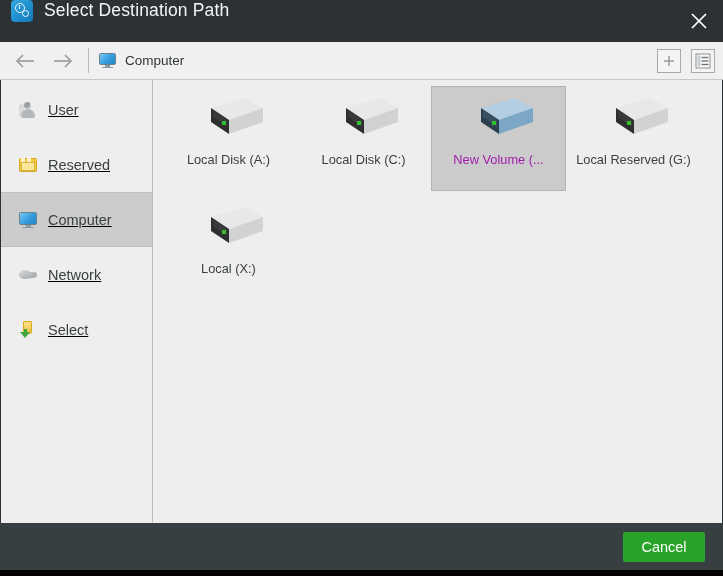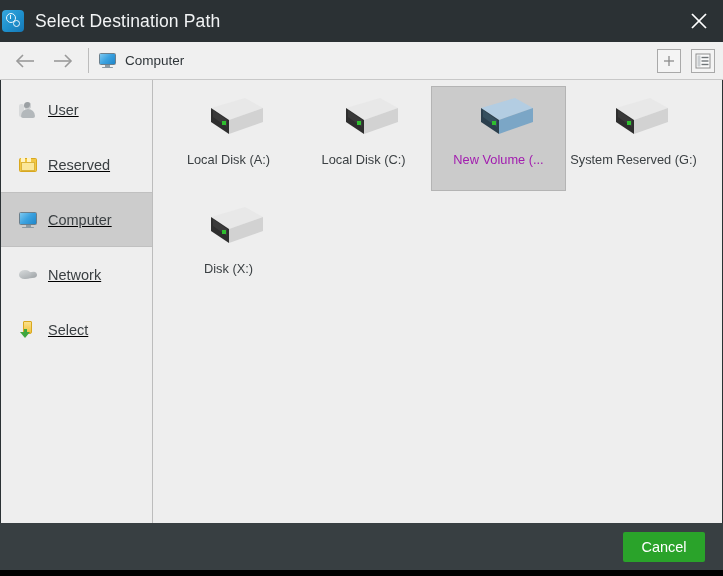--- a/index.html
+++ b/index.html
@@ -40,22 +40,21 @@
     box-sizing: border-box;
     display: flex;
     flex-direction: column;
   }
 
   
   #title-bar {
     height: 42px;
     background: #2b3134;
     display: flex;
-    align-items: center;
-    padding: 0 0 0 2px;
+    padding: 0 0 0 11px;
     flex: none;
     position: relative;
   }
   #app-icon {
     width: 22px; height: 22px;
     border-radius: 4px;
     background: linear-gradient(135deg, #35a8e0 0%, #1e8fcc 55%, #1577b5 100%);
     position: relative;
     flex: none;
     margin-right: 11px;
@@ -554,34 +553,34 @@
       <div class="drive-item">
         <div class="drive-icon">
           <svg width="72" height="52" viewBox="0 0 72 52">
             <polygon points="18,14 52,4 70,14 36,26" fill="#e8e8e8"></polygon>
             <polygon points="18,14 36,26 36,40 18,28" fill="#2e2e2e"></polygon>
             <polygon points="36,26 70,14 70,28 36,40" fill="#d2d2d2"></polygon>
             <polygon points="20,16 34,26 34,33 20,23" fill="#3a3a3a"></polygon>
             <rect x="29" y="27" width="4" height="4" fill="#2fbf2f"></rect>
           </svg>
         </div>
-        <div class="drive-label">System Reserved (G:)</div>
+        <div class="drive-label">Local Reserved (G:)</div>
       </div>
 
       <div class="drive-item">
         <div class="drive-icon">
           <svg width="72" height="52" viewBox="0 0 72 52">
             <polygon points="18,14 52,4 70,14 36,26" fill="#e8e8e8"></polygon>
             <polygon points="18,14 36,26 36,40 18,28" fill="#2e2e2e"></polygon>
             <polygon points="36,26 70,14 70,28 36,40" fill="#d2d2d2"></polygon>
             <polygon points="20,16 34,26 34,33 20,23" fill="#3a3a3a"></polygon>
             <rect x="29" y="27" width="4" height="4" fill="#2fbf2f"></rect>
           </svg>
         </div>
-        <div class="drive-label">Disk (X:)</div>
+        <div class="drive-label">Local (X:)</div>
       </div>
 
     </div>
   </div>
 
   <div id="dialog-footer">
     <button class="footer-button">Cancel</button>
   </div>
 
 </div>

